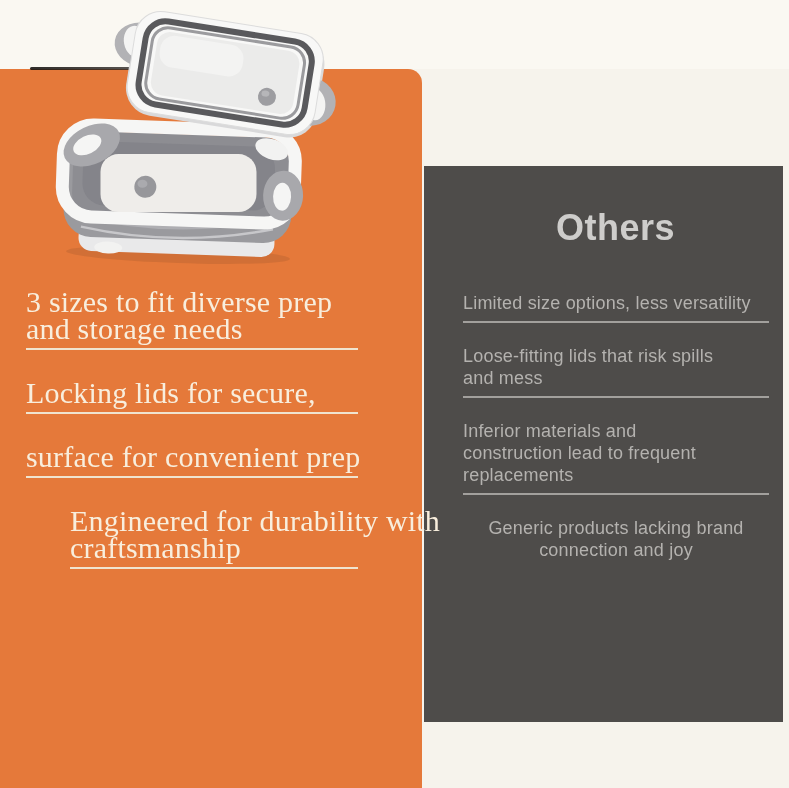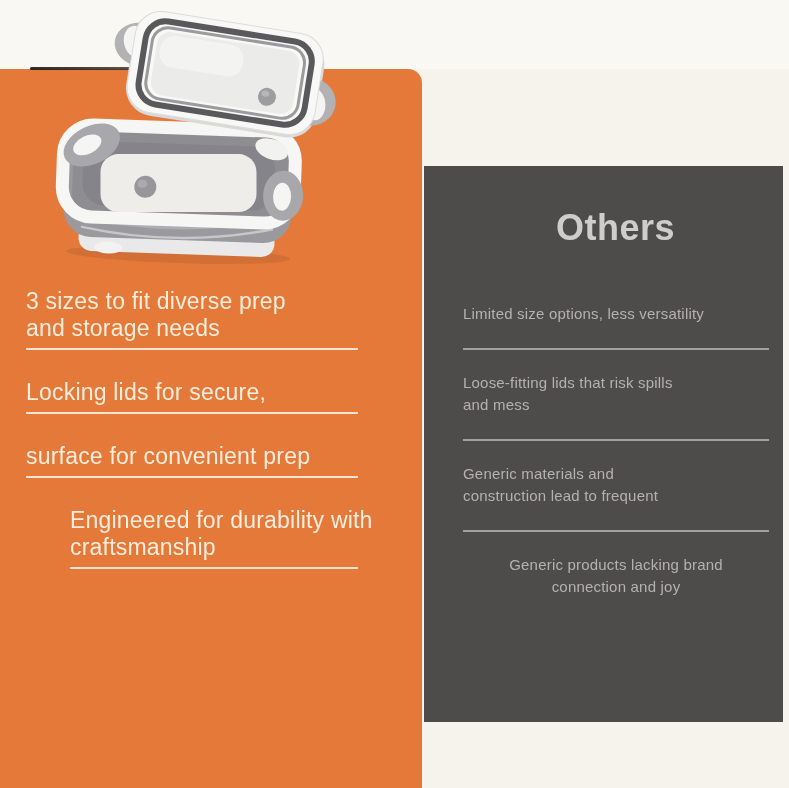--- a/index.html
+++ b/index.html
@@ -25,31 +25,31 @@
   }
   .others-title{
     position:absolute;left:424px;top:204px;width:359px;
     text-align:center;margin:0;
     font-size:36px;font-weight:bold;line-height:48px;
     color:var(--title,#cecdcb);letter-spacing:.5px;padding-left:12px;
   }
   .benefit-list{position:absolute;left:26px;top:288px;width:332px;}
   .benefit-item{
     color:var(--cream-text,#f8eedd);
-    font-size:23px;line-height:27px;letter-spacing:.2px;
+    font-size:30px;line-height:27px;letter-spacing:.2px;
     padding-bottom:6px;margin-bottom:29px;
     border-bottom:2px solid var(--cream-line,#f0e4cf);
+    font-family:Liberation Serif, serif;
   }
   .drawback-list{position:absolute;left:463px;top:292px;width:306px;}
   .drawback-item{
     color:var(--gray-text,#b4b2af);
-    font-size:15px;line-height:22px;letter-spacing:.2px;
-    padding-bottom:23px;margin-bottom:22px;
+    font-size:18px;line-height:22px;letter-spacing:.2px;
+    padding-bottom:7px;margin-bottom:22px;
     border-bottom:2px solid var(--gray-line,#a2a09d);
-    margin-top:11px;
   }
   .drawback-item.last{border-bottom:none;text-align:center;}
   .tline{display:block;white-space:nowrap;}
   .product-photo{position:absolute;left:50px;top:2px;width:290px;height:262px;}
 </style>
 </head>
 <body>
 
 <div class="canvas">
 
@@ -82,22 +82,23 @@
 
   <div class="drawback-list">
     <div class="drawback-item">
       <span class="tline">Limited size options, less versatility</span>
     </div>
     <div class="drawback-item">
       <span class="tline">Loose-fitting lids that risk spills</span>
       <span class="tline">and mess</span>
     </div>
     <div class="drawback-item">
-      <span class="tline">Generic materials and</span>
+      <span class="tline">Inferior materials and</span>
       <span class="tline">construction lead to frequent</span>
+      <span class="tline">replacements</span>
     </div>
     <div class="drawback-item last">
       <span class="tline">Generic products lacking brand</span>
       <span class="tline">connection and joy</span>
     </div>
   </div>
 
   <div class="product-photo">
     <svg width="290" height="262" viewBox="0 0 290 262">
 

